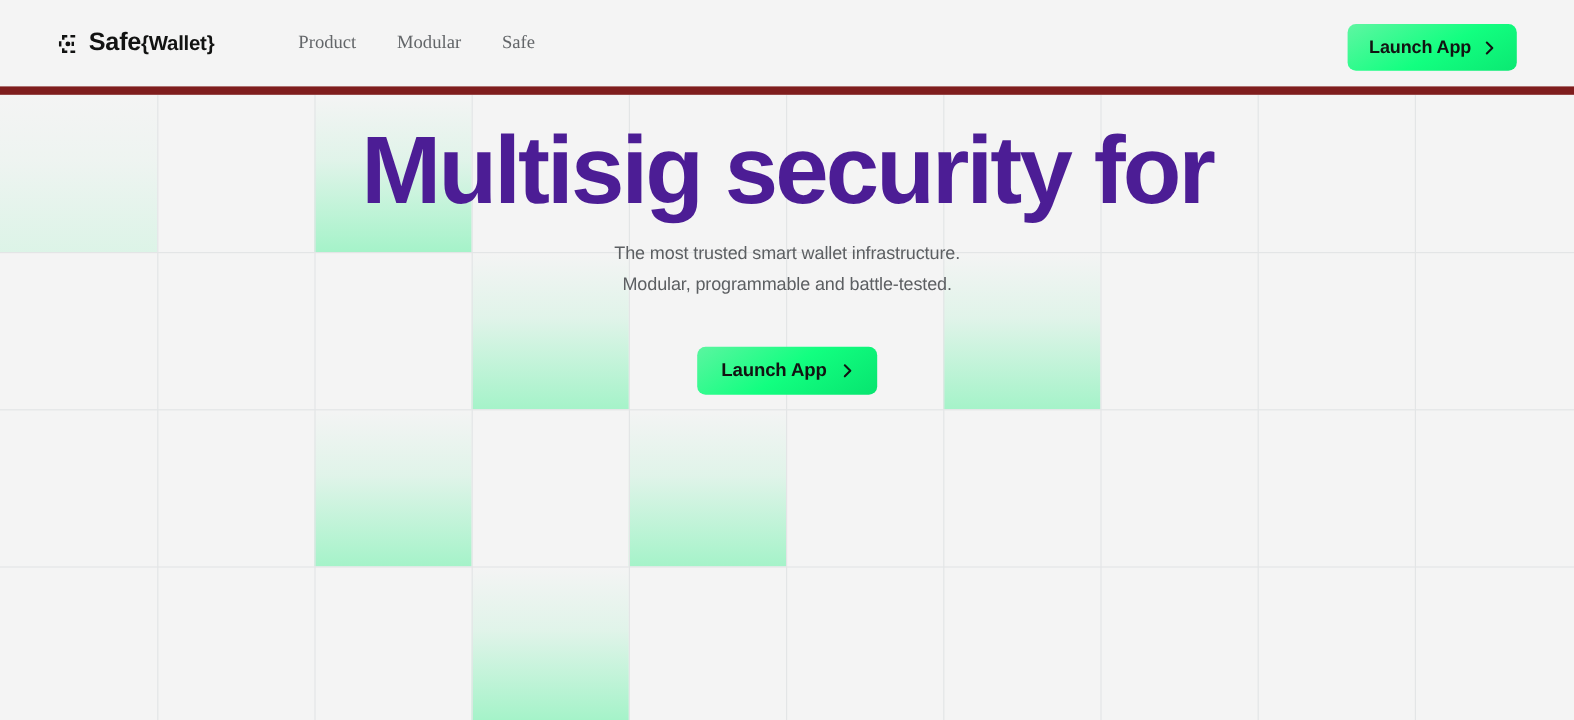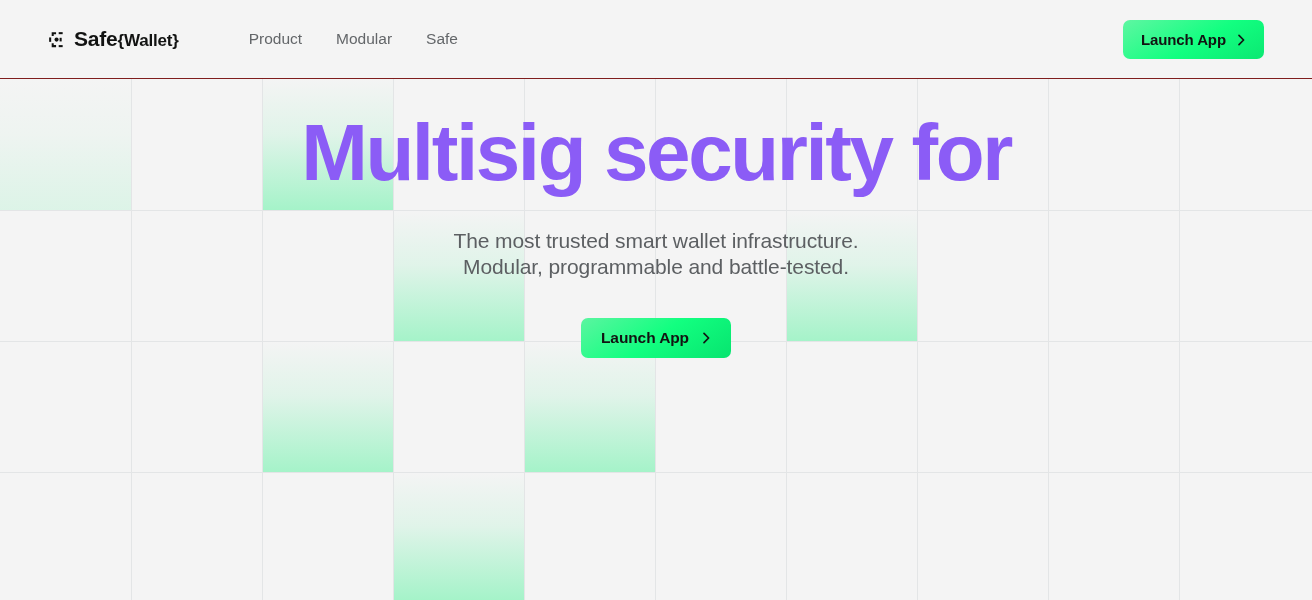--- a/index.html
+++ b/index.html
@@ -10,21 +10,21 @@
     font-family:"Liberation Sans", sans-serif;
     -webkit-font-smoothing:antialiased;
   }
 
   
   .header {
     position:relative;
     height:79px;
     width:1312px;
     background:#F4F4F4;
-    border-bottom:1px solid #7f1d1d;
+    border-bottom:7px solid #7f1d1d;
     display:flex;
     align-items:center;
     z-index:20;
   }
   .brand {
     display:flex;
     align-items:center;
     gap:9px;
     margin-left:48px;
     text-decoration:none;
@@ -37,20 +37,21 @@
     letter-spacing:-0.2px;
     white-space:nowrap;
   }
   .brand-text .wallet { font-size:17px; font-weight:700; }
 
   .nav {
     display:flex;
     align-items:center;
     gap:0px;
     margin-left:53px;
+    font-family:Liberation Serif, serif;
   }
   .nav-item {
     font-size:15.5px;
     color:#636669;
     padding:8px 17px;
     white-space:nowrap;
     cursor:pointer;
     display:flex;
     align-items:center;
     gap:6px;
@@ -115,34 +116,34 @@
     font-size:14.5px;
     letter-spacing:2.3px;
     color:#B0B3B5;
     text-transform:uppercase;
     white-space:nowrap;
     line-height:1;
   }
   .eyebrow .count { color:#8E9193; font-weight:700; letter-spacing:1px; }
 
   .headline {
-    margin-top:30px;
+    margin-top:19px;
     font-size:80px;
     line-height:88px;
     font-weight:700;
-    color:#8b5cf6;
+    color:#4c1d95;
     letter-spacing:-2.4px;
     text-align:center;
     white-space:nowrap;
   }
   .headline .ln { display:block; }
 
   .subhead {
-    margin-top:31px;
-    font-size:21px;
+    margin-top:13px;
+    font-size:15px;
     line-height:26px;
     color:#5C5F62;
     text-align:center;
     letter-spacing:-0.1px;
   }
   .subhead .ln { display:block; }
 
   .hero-cta-wrap { margin-top:38px; pointer-events:auto; }
   .hero-cta {
     height:40px;

